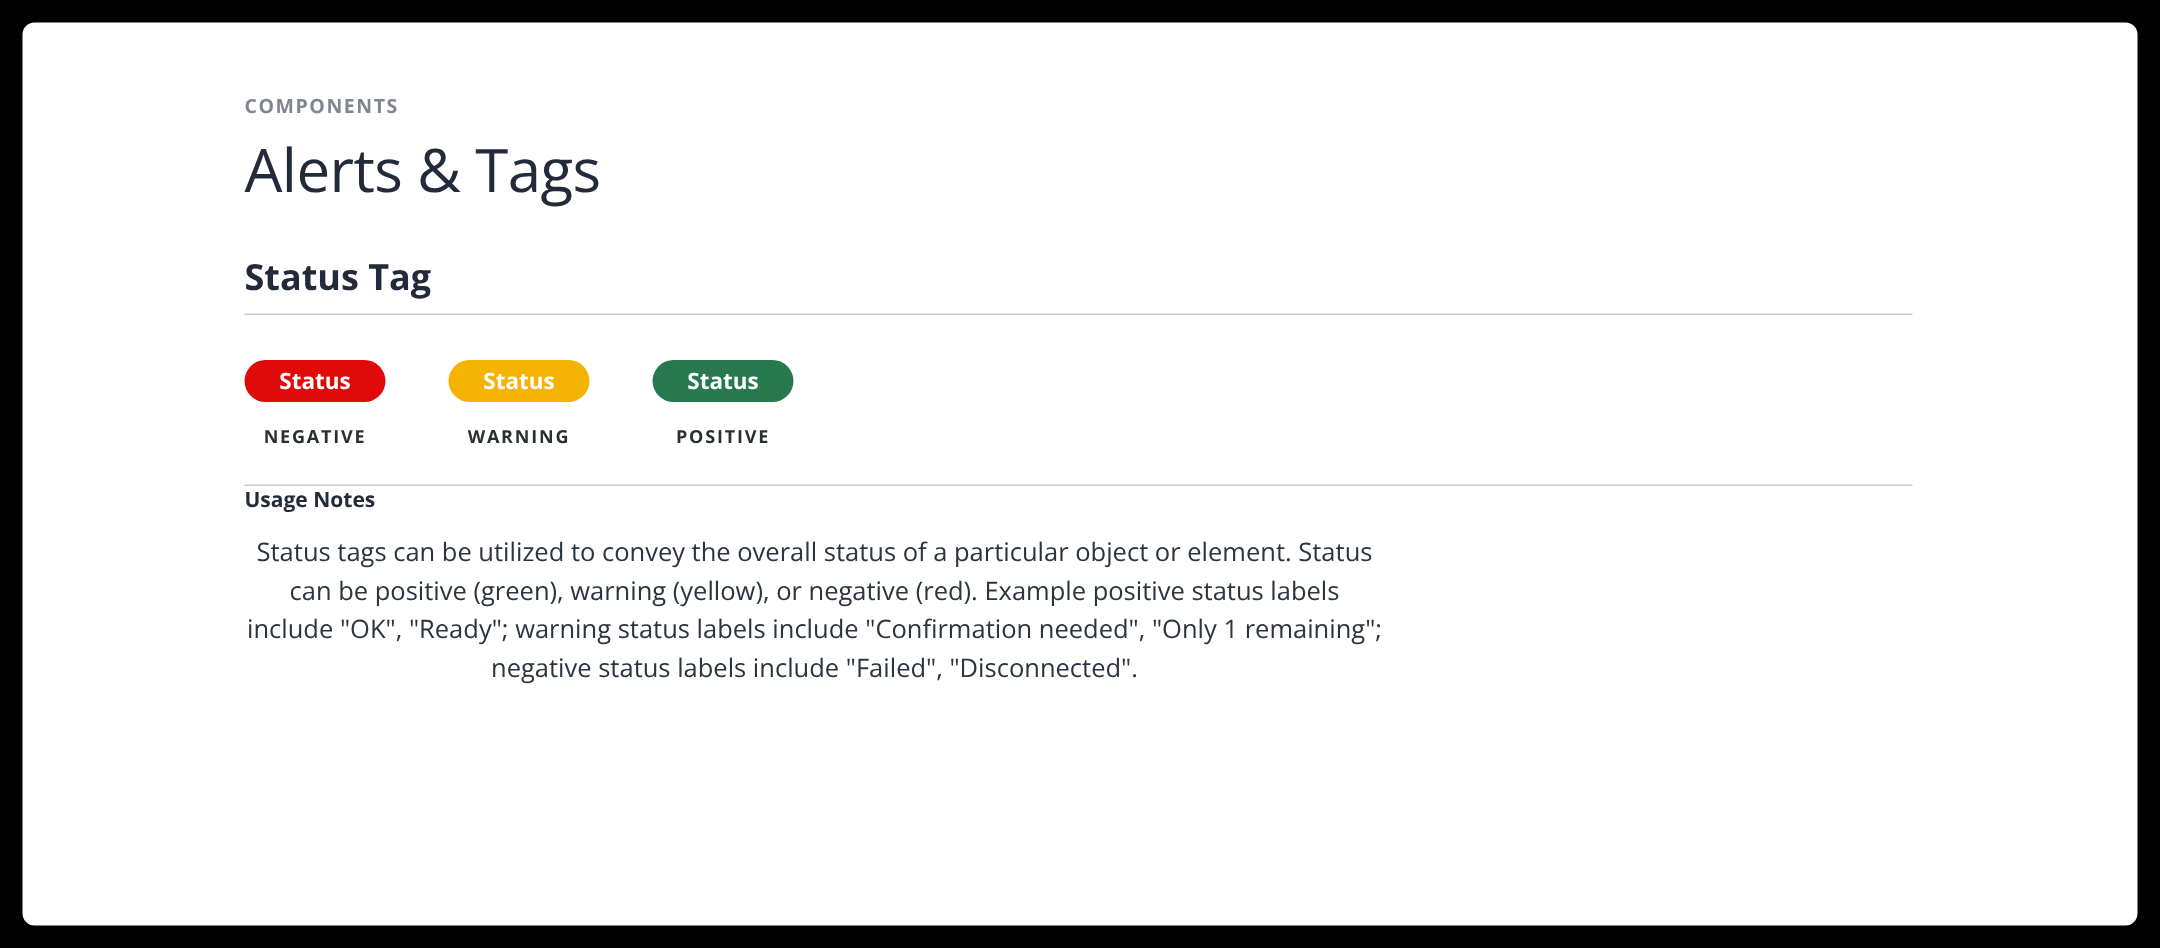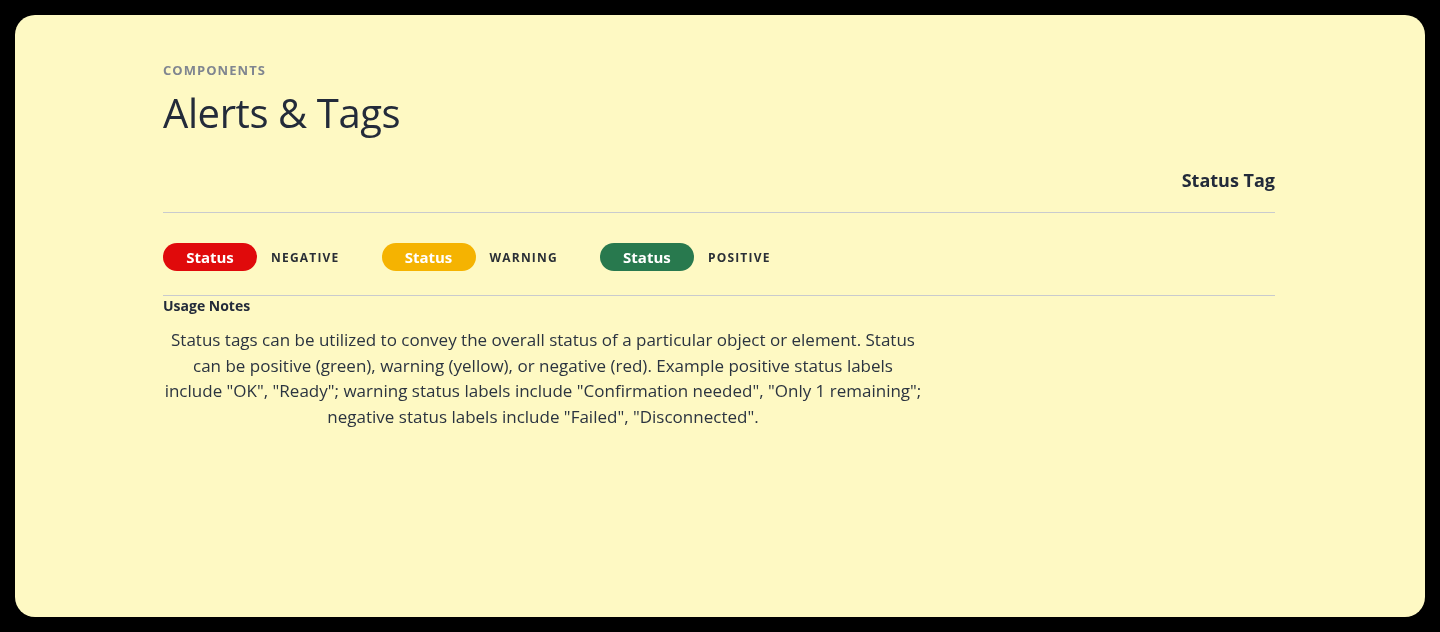--- a/index.html
+++ b/index.html
@@ -4,22 +4,22 @@
   <style>
     * { margin: 0; padding: 0; box-sizing: border-box; }
     body {
       font-family: "Open Sans", -apple-system, BlinkMacSystemFont, "Segoe UI", Roboto, Helvetica, Arial, sans-serif;
       background: #000;
       width: 1440px;
       height: 632px;
       padding: 15px;
     }
     .page {
-      background: #fef9c3;
-      border-radius: 20px;
+      background: #ffffff;
+      border-radius: 8px;
       width: 100%;
       height: 100%;
       padding: 46px 150px 30px 148px;
       overflow: hidden;
     }
     .eyebrow {
       font-size: 13px;
       font-weight: 700;
       letter-spacing: 0.08em;
       color: #808690;
@@ -27,39 +27,38 @@
       margin-bottom: 6px;
     }
     h1.page-title {
       font-size: 40px;
       font-weight: 400;
       color: #232b3a;
       margin-bottom: 28px;
       letter-spacing: -0.01em;
     }
     h2.section-title {
-      font-size: 18px;
+      font-size: 24px;
       font-weight: 700;
       color: #232b3a;
-      margin-bottom: 20px;
-      text-align: right;
+      margin-bottom: 8px;
     }
     hr.divider {
       border: none;
       border-top: 1px solid #c9cbce;
       margin: 0;
     }
     .examples {
       display: flex;
       gap: 42px;
       padding: 30px 0 24px 0;
     }
     .example {
       display: flex;
-      flex-direction: row;
+      flex-direction: column;
       align-items: center;
       gap: 14px;
       min-width: 94px;
     }
     .pill {
       display: inline-flex;
       align-items: center;
       justify-content: center;
       min-width: 94px;
       height: 28px;

